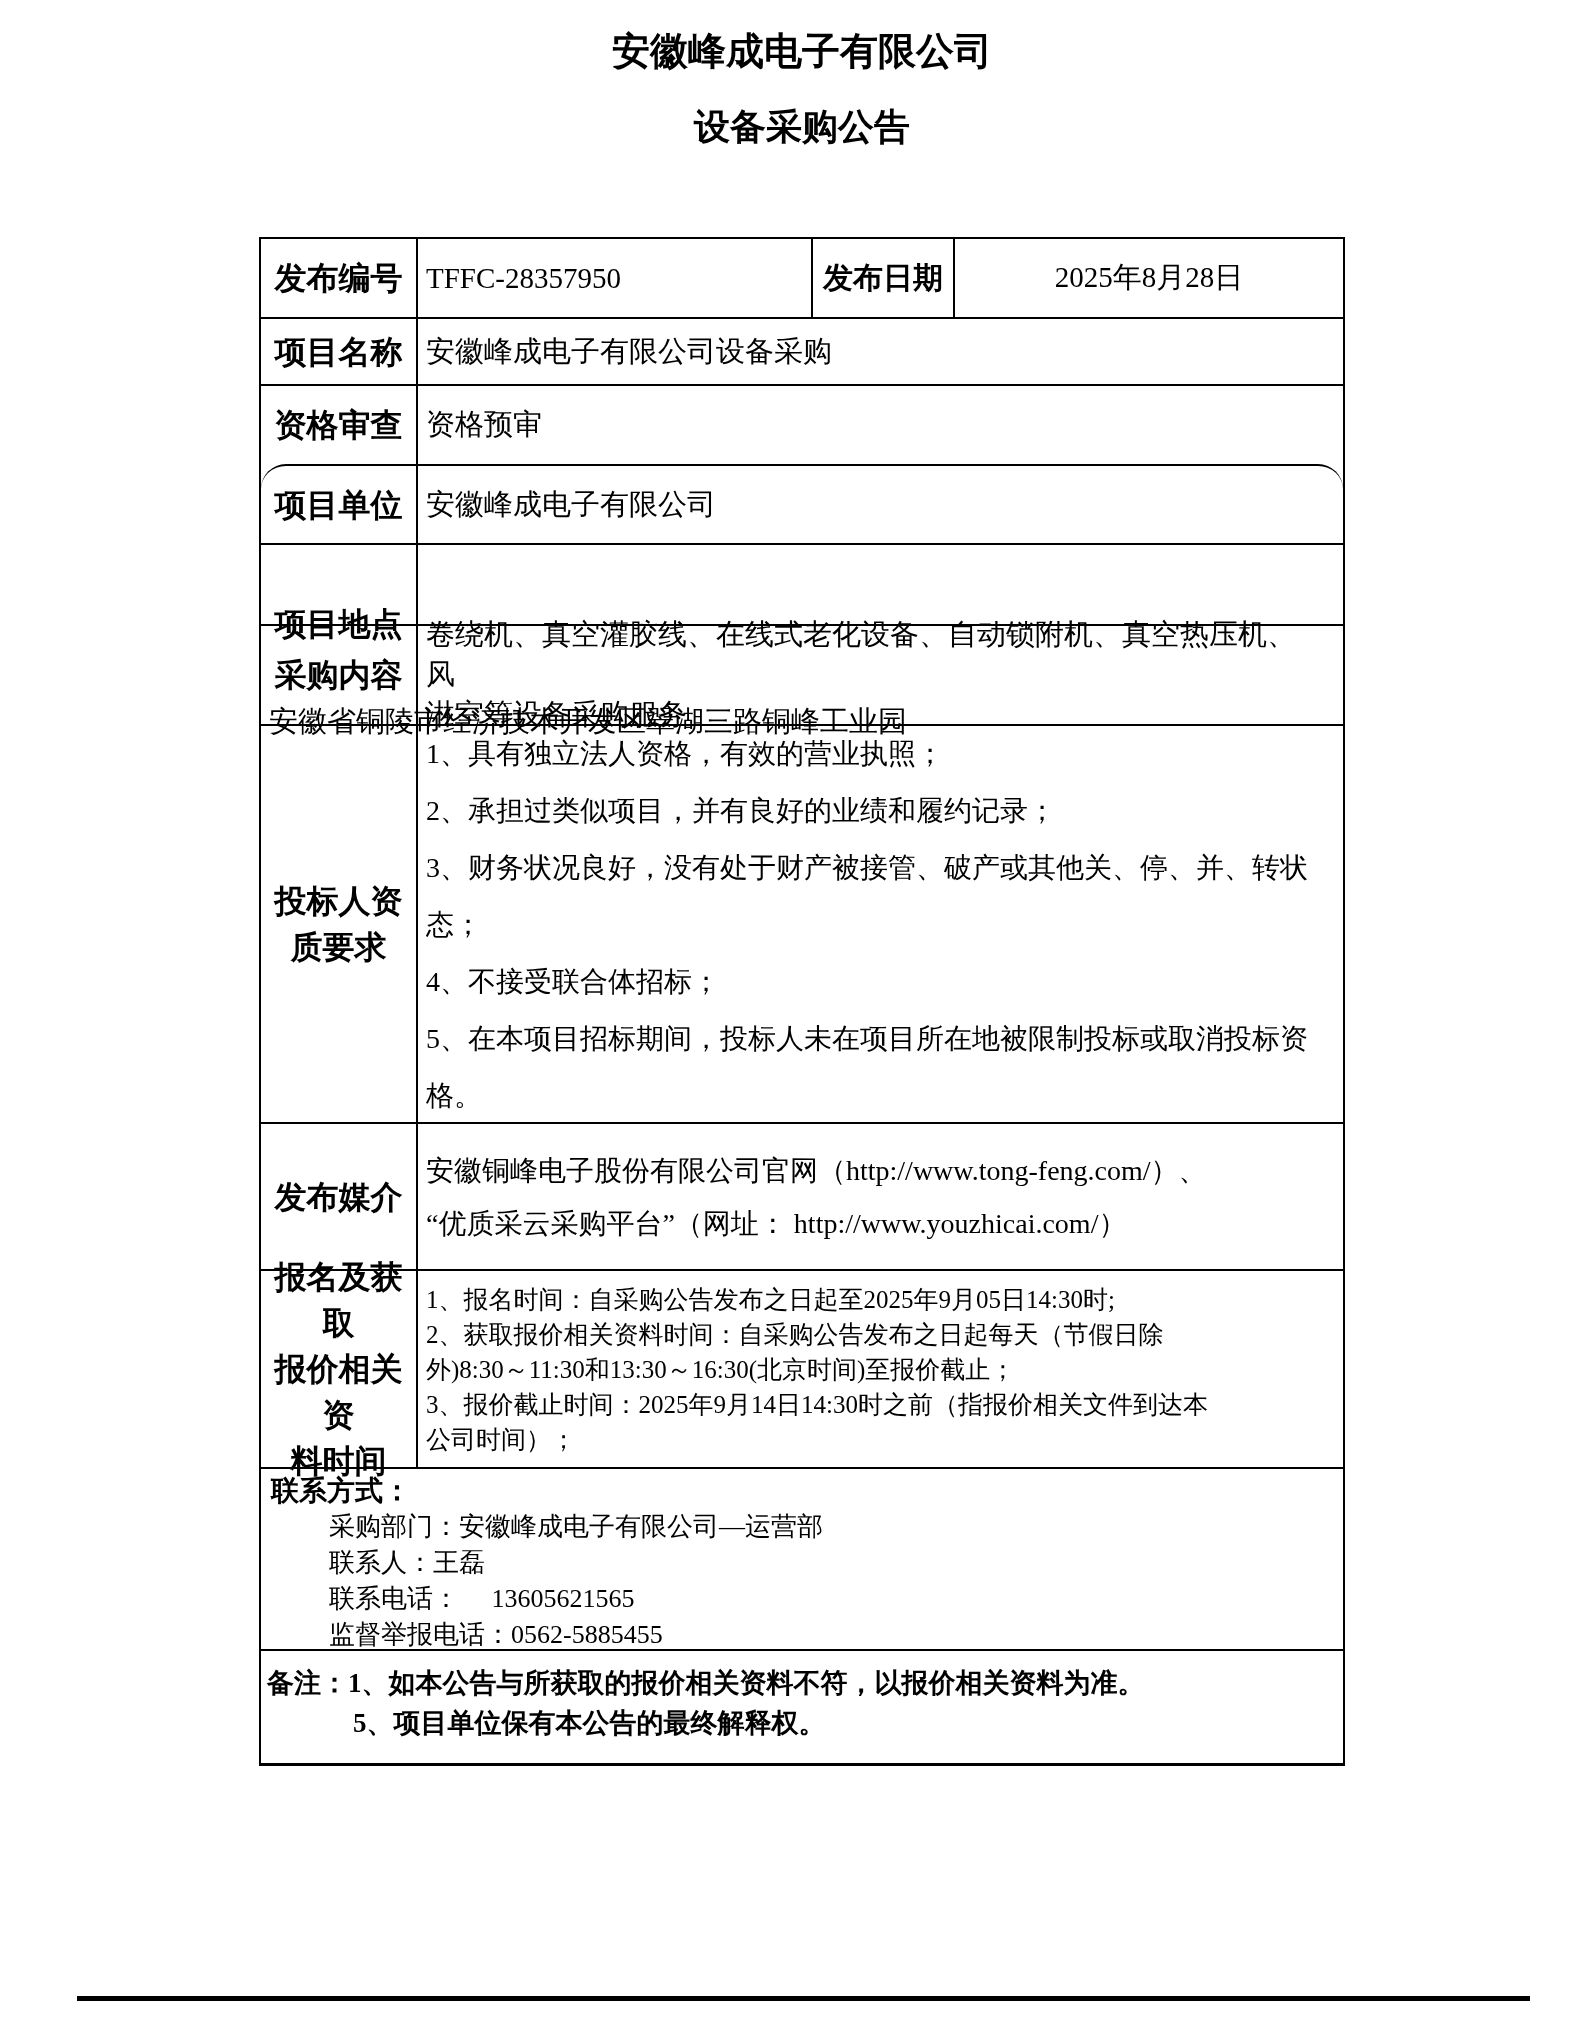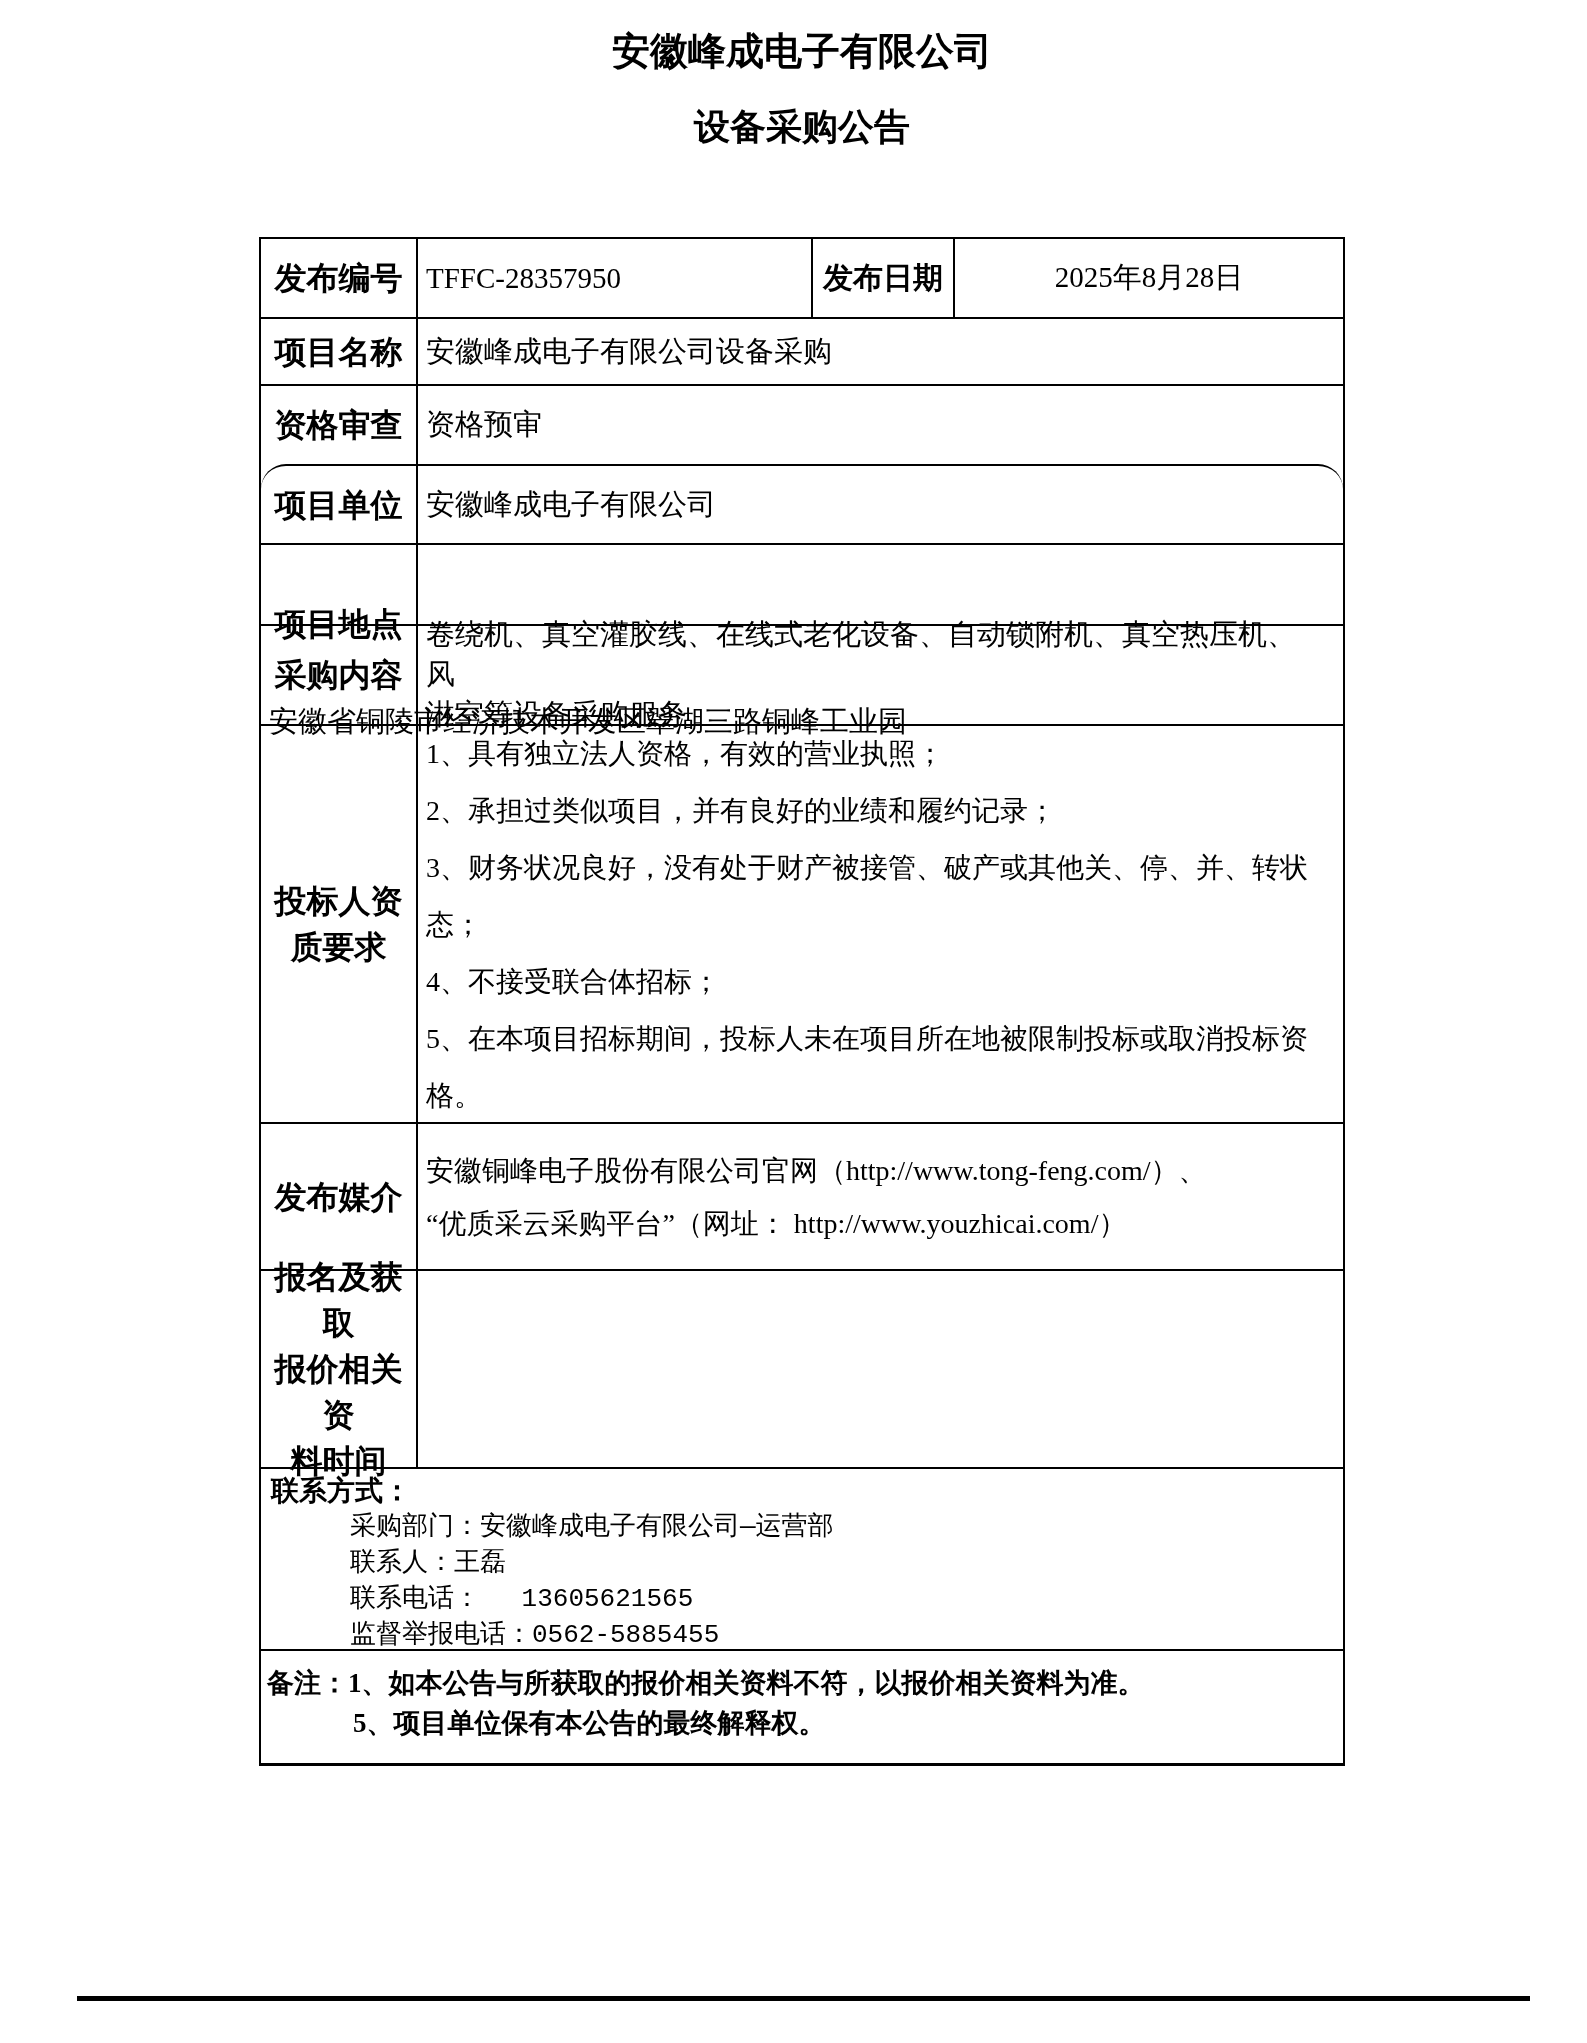--- a/index.html
+++ b/index.html
@@ -118,21 +118,21 @@
   .media-val { font-size: 28px; line-height: 53px; }
   .sched-val { font-size: 25px; line-height: 35px; }
   .merged-cell {
     flex: 1 1 auto;
     box-sizing: border-box;
     padding: 4px 14px 0 10px;
     font-size: 26px;
     line-height: 36px;
   }
   .contact-heading { font-weight: bold; font-size: 28px; }
-  .contact-line { margin-left: 79px; white-space: pre-line; font-family: Liberation Mono, monospace; }
+  .contact-line { margin-left: 58px; white-space: pre-line; }
   .remarks-cell {
     flex: 1 1 auto;
     box-sizing: border-box;
     padding: 12px 14px 0 6px;
     font-size: 27px;
     font-weight: bold;
     line-height: 40px;
   }
   .remarks-line2 { margin-left: 86px; }
   .footer-rule {
@@ -204,20 +204,27 @@
     <div class="val media-val">
       <div>安徽铜峰电子股份有限公司官网（http://www.tong-feng.com/）、</div>
       <div>“优质采云采购平台”（网址： http://www.youzhicai.com/）</div>
     </div>
   </div>
 
   <div class="trow r9">
     <div class="lbl">报名及获取
 报价相关资
 料时间</div>
+    <div class="val sched-val">
+      <div>1、报名时间：自采购公告发布之日起至2025年9月05日14:30时;</div>
+      <div>2、获取报价相关资料时间：自采购公告发布之日起每天（节假日除
+外)8:30～11:30和13:30～16:30(北京时间)至报价截止；</div>
+      <div>3、报价截止时间：2025年9月14日14:30时之前（指报价相关文件到达本
+公司时间）；</div>
+    </div>
   </div>
 
   <div class="trow r10">
     <div class="merged-cell">
       <div class="contact-heading">联系方式：</div>
       <div class="contact-line">采购部门：安徽峰成电子有限公司—运营部</div>
       <div class="contact-line">联系人：王磊</div>
       <div class="contact-line">联系电话：　 13605621565</div>
       <div class="contact-line">监督举报电话：0562-5885455</div>
     </div>

